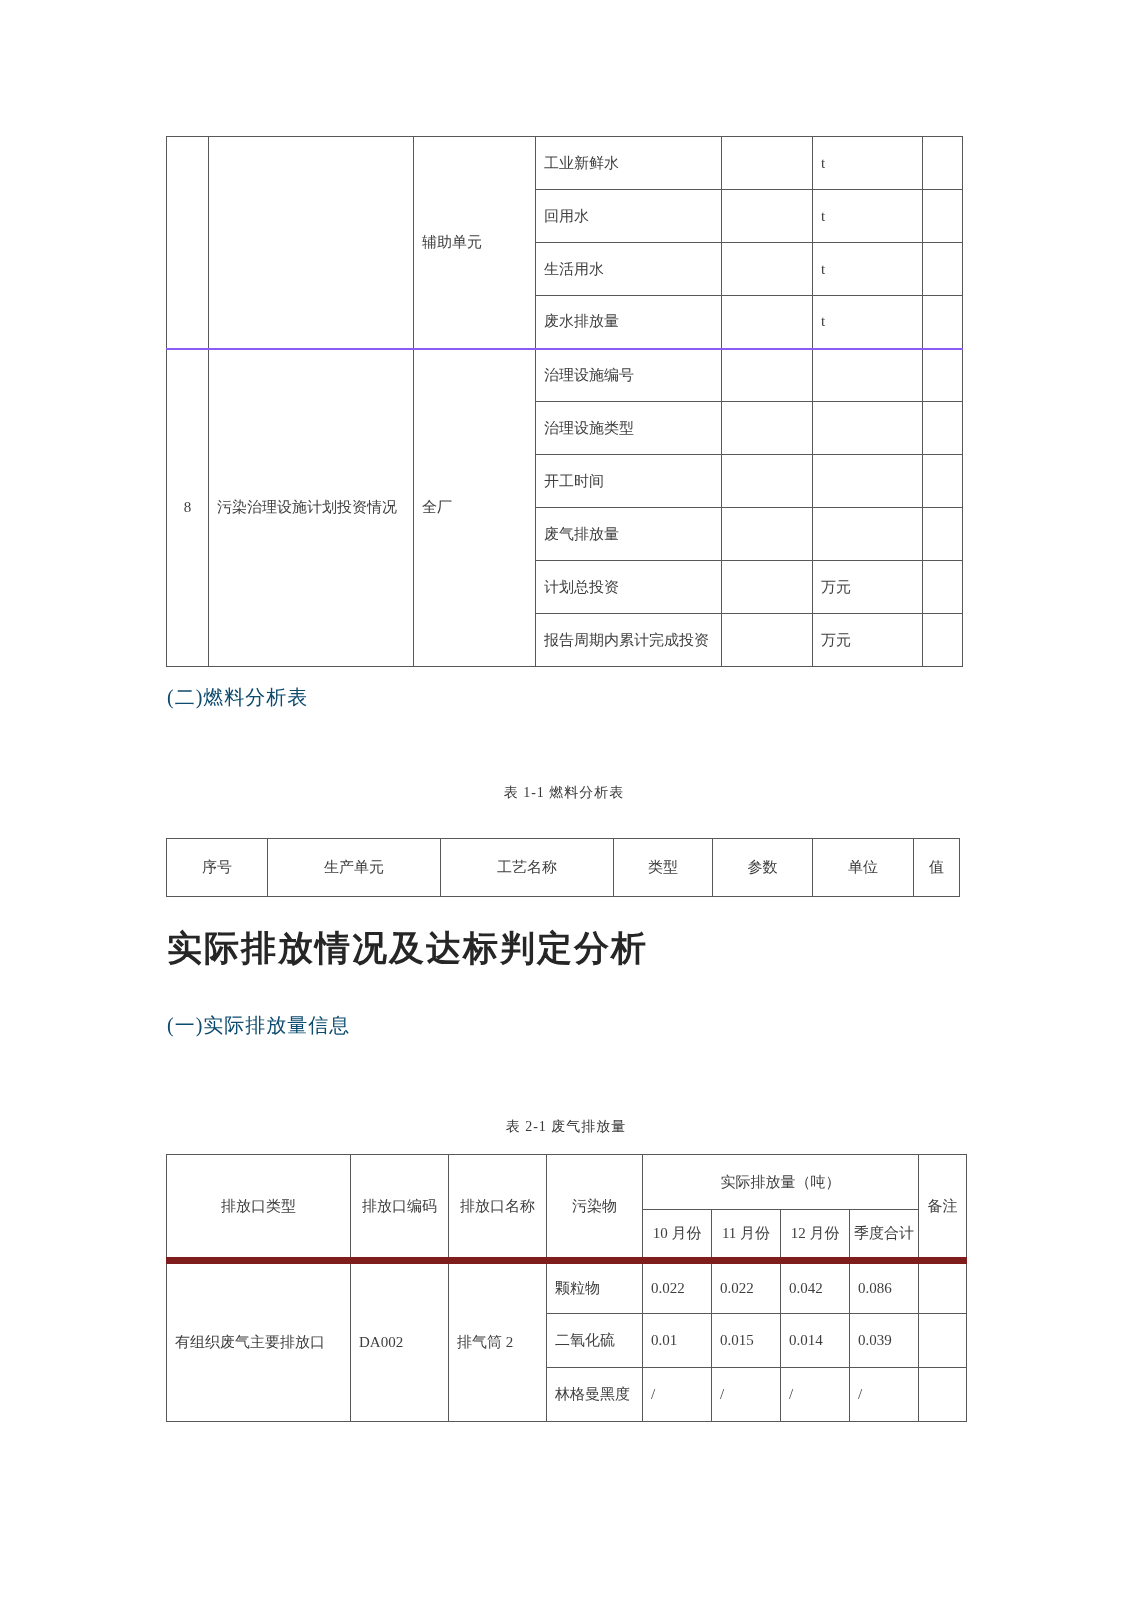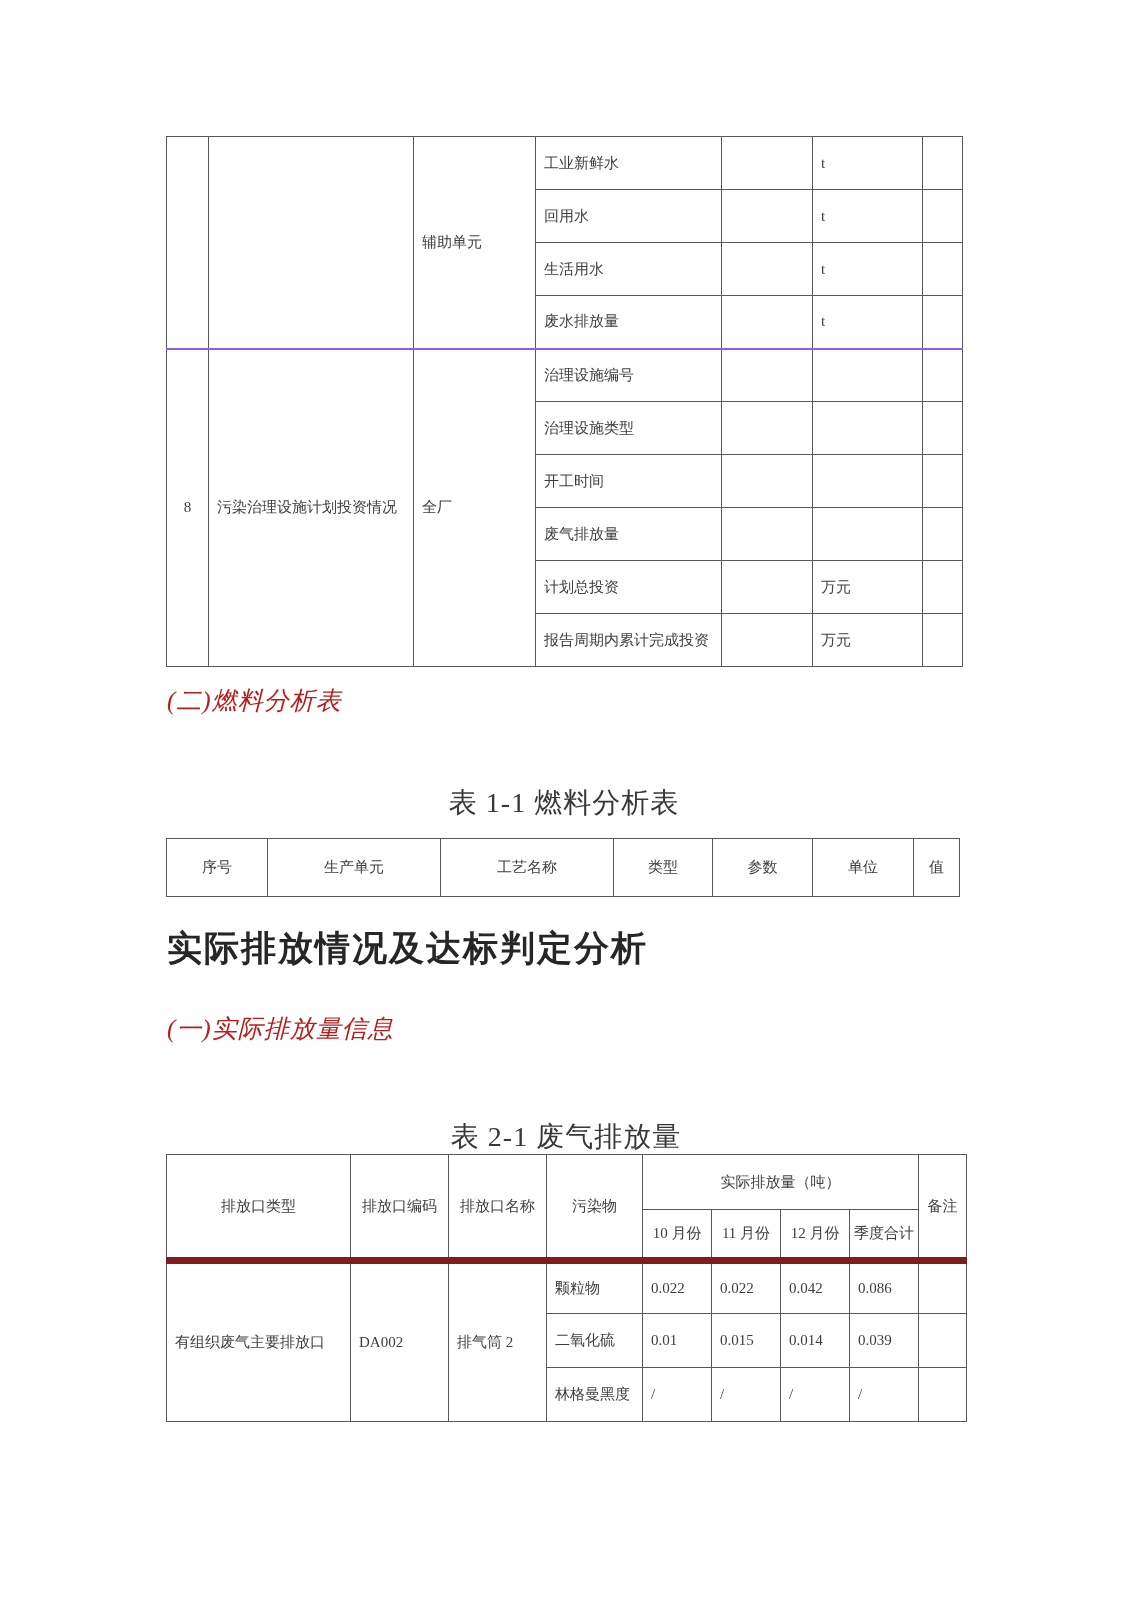--- a/index.html
+++ b/index.html
@@ -19,33 +19,32 @@
     overflow:hidden;
     white-space:nowrap;
   }
   .pl { text-align:left; padding:0 4px 0 8px; }
   .ctr { text-align:center; padding:0 2px; }
   
   .tsep td { border-top:2px solid #8b5cf6; }
   
   .hsep td { border-top:7px solid #7f1d1d; }
   .heading-sub {
-    font-size:25px;
-    color:#b91c1c;
+    font-size:20px;
+    color:#0c4a6e;
     letter-spacing:1px;
-    font-style:italic;
   }
   .heading-main {
     font-size:35px;
     font-weight:bold;
     color:#262626;
     letter-spacing:2px;
   }
   .caption {
-    font-size:28px;
+    font-size:14px;
     text-align:center;
     color:#383838;
     letter-spacing:1px;
   }
 </style>
 </head>
 <body>
 
 <table class="abs" style="left:166px; top:136px; width:796px;">
   <colgroup>

